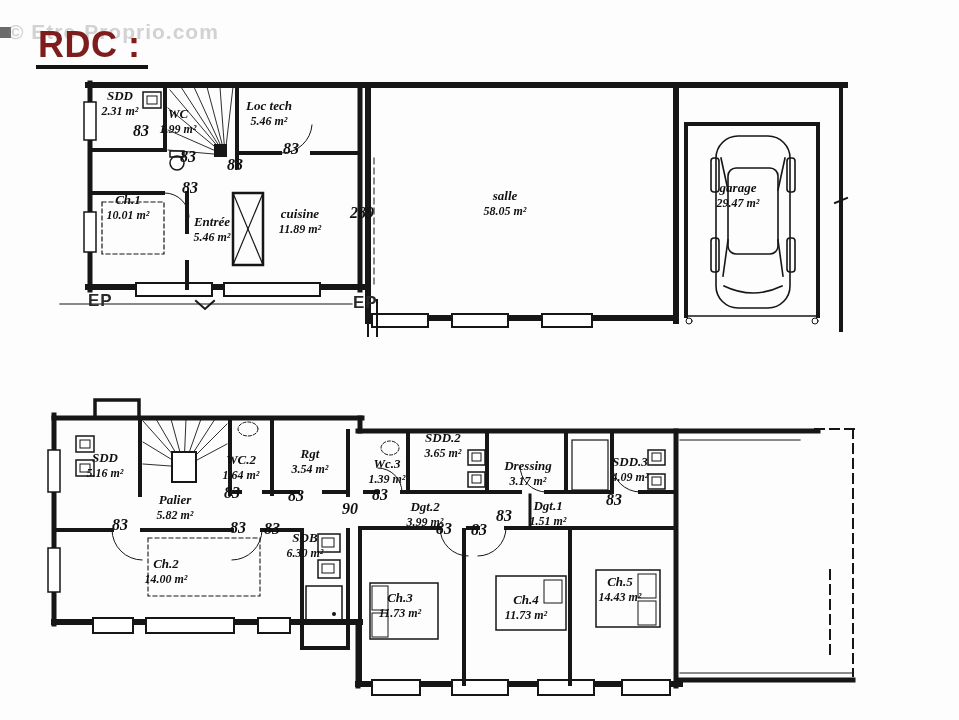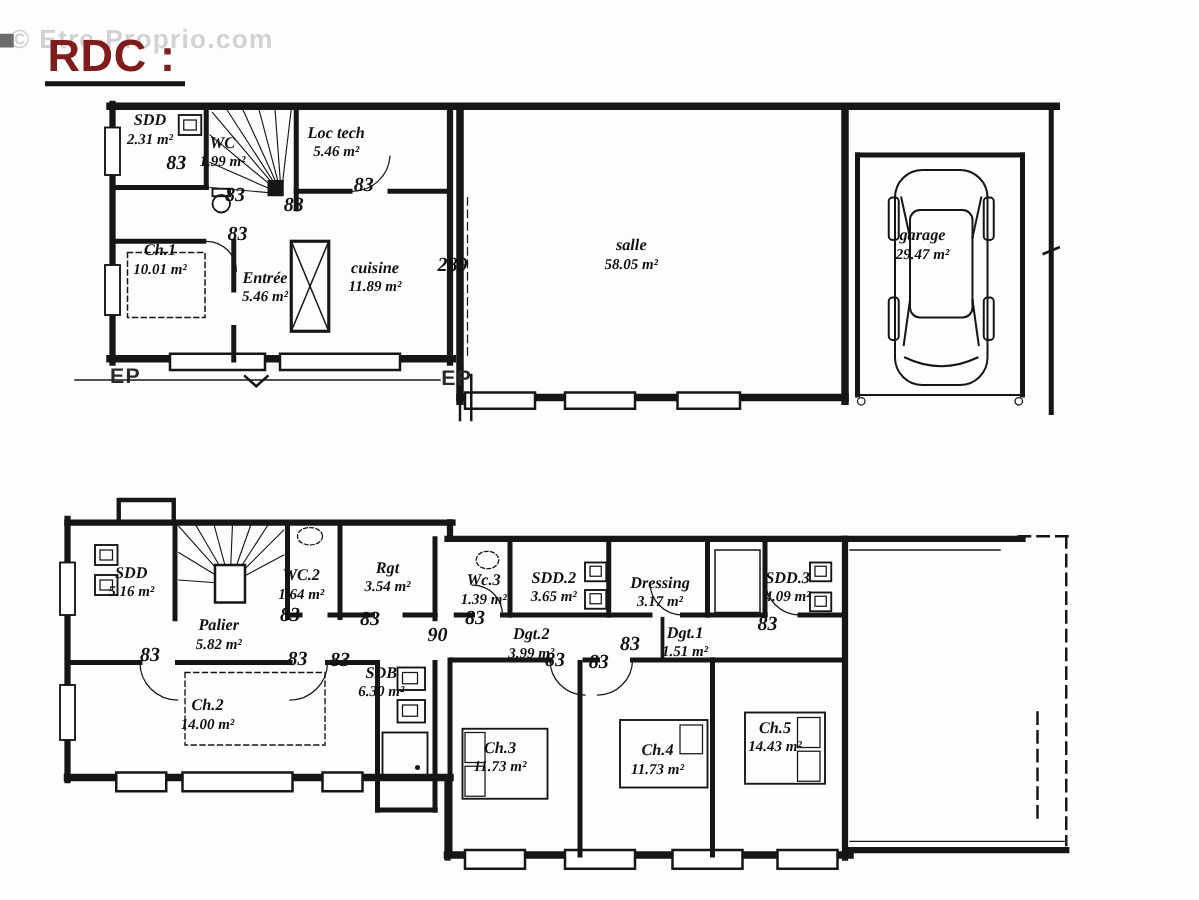--- a/index.html
+++ b/index.html
@@ -278,21 +278,21 @@
       <span class="ra">1.64 m²</span>
     </div>
   <div class="room" style="left:275px;top:446px;width:70px">
       <span class="rn">Rgt</span>
       <span class="ra">3.54 m²</span>
     </div>
   <div class="room" style="left:362px;top:456px;width:50px">
       <span class="rn">Wc.3</span>
       <span class="ra">1.39 m²</span>
     </div>
-  <div class="room" style="left:410px;top:454px;width:66px">
+  <div class="room" style="left:410px;top:430px;width:66px">
       <span class="rn">SDD.2</span>
       <span class="ra">3.65 m²</span>
     </div>
   <div class="room" style="left:492px;top:458px;width:72px">
       <span class="rn">Dressing</span>
       <span class="ra">3.17 m²</span>
     </div>
   <div class="room" style="left:598px;top:454px;width:64px">
       <span class="rn">SDD.3</span>
       <span class="ra">4.09 m²</span>

